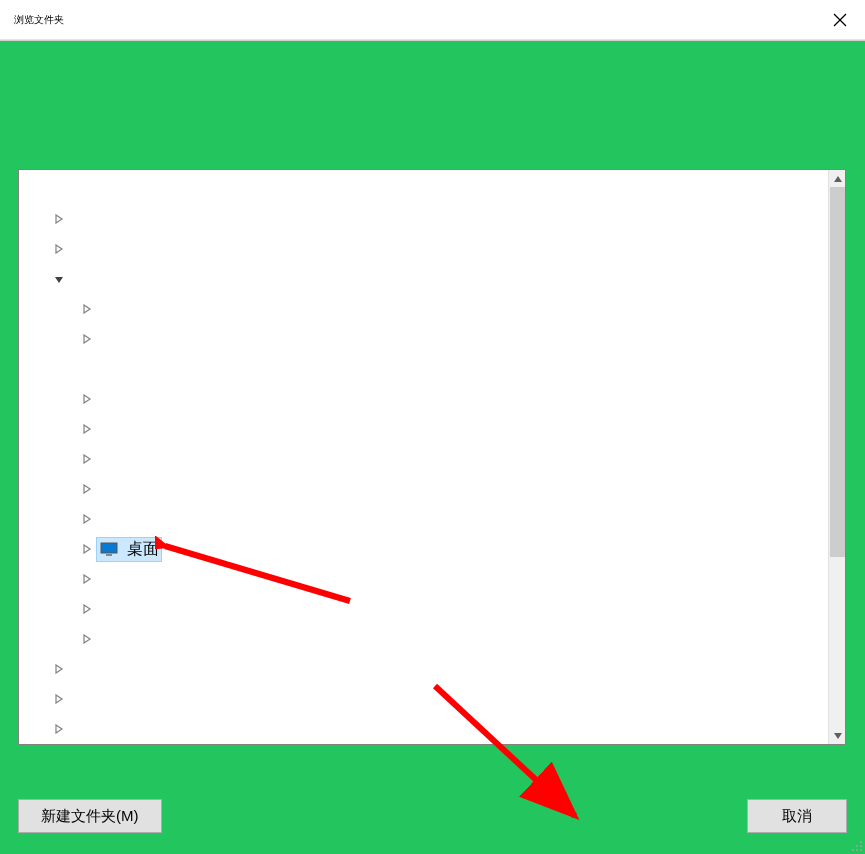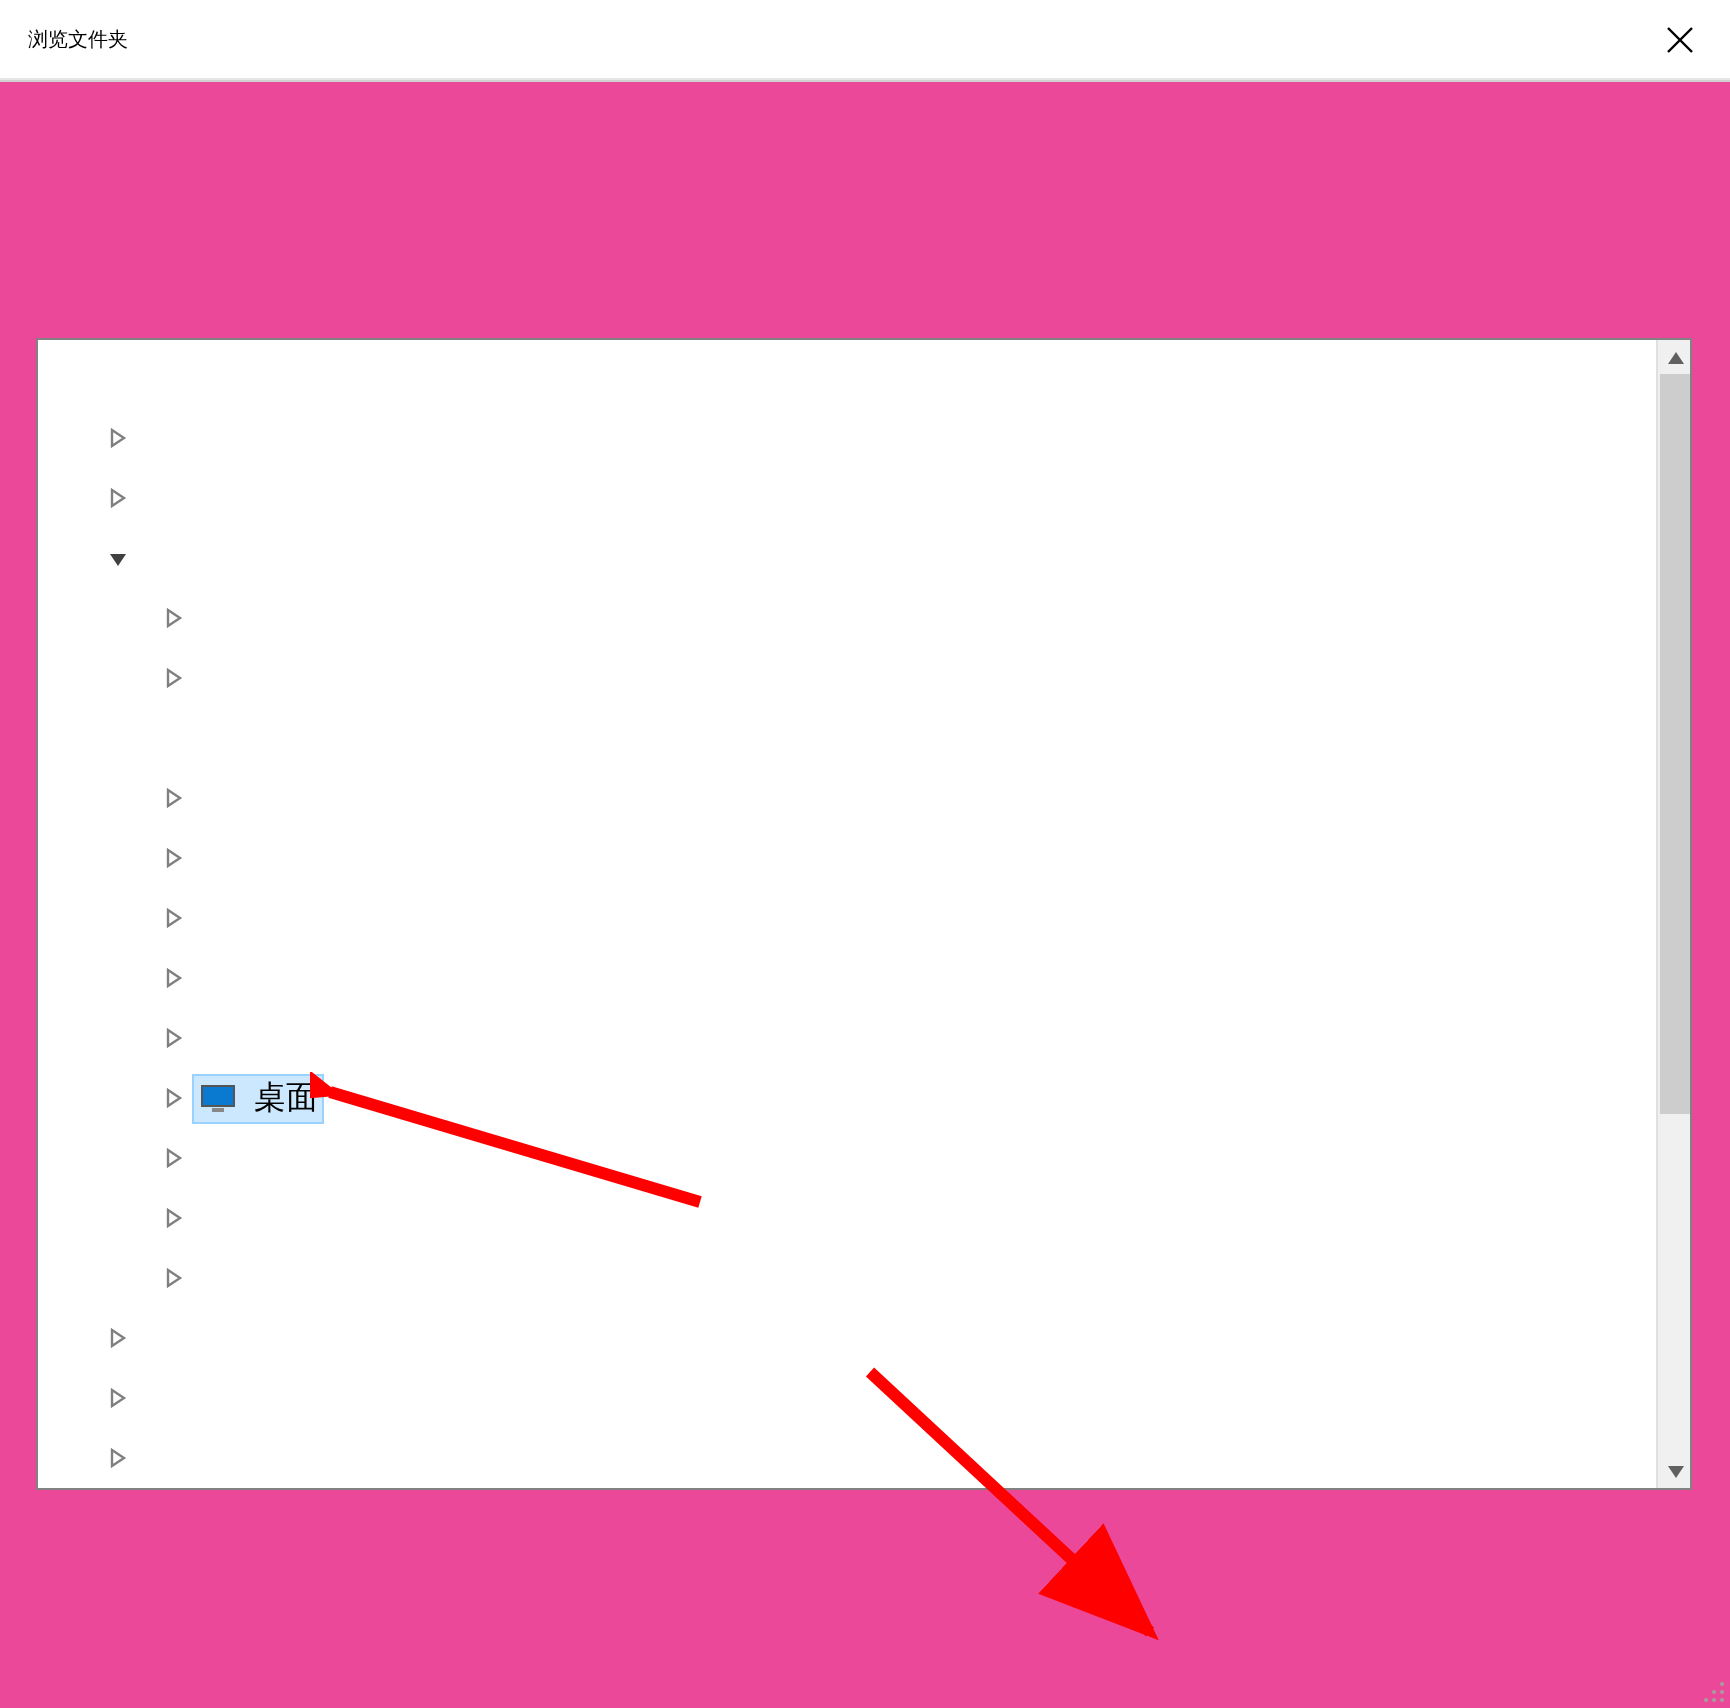--- a/index.html
+++ b/index.html
@@ -29,21 +29,21 @@
     width: 50px;
     height: 40px;
     display: flex;
     align-items: center;
     justify-content: center;
     cursor: pointer;
     font-size: 18px;
     color: #000;
   }
   .dialog-body {
-    background: #ec4899;
+    background: #22c55e;
     padding: 16px;
     height: calc(100% - 40px);
     position: relative;
     border-top: 1px solid #d0d0d0;
     text-decoration: underline;
   }
   .tree-container {
     position: absolute;
     left: 18px;
     top: 128px;
@@ -331,21 +331,23 @@
       <div class="thumb" style="top:17px;height:370px;"></div>
       <div class="arrow" style="position:absolute;bottom:0;">
         <svg width="8" height="6" viewBox="0 0 8 6">
             <path d="M0 0 L4 6 L8 0 Z" fill="#606060"></path>
           </svg>
       </div>
     </div>
   </div>
 
   <div class="buttons">
+    <button class="btn">新建文件夹(M)</button>
     <div class="spacer-flex"></div>
+    <button class="btn">取消</button>
   </div>
 
   <svg class="arrow-annot" style="left:155px; top:495px;" width="200" height="70">
     <defs>
         <marker id="ah1" markerWidth="10" markerHeight="8" refX="1" refY="4" orient="auto">
           <path d="M10 0 L0 4 L10 8 Z" fill="#ff0000"></path>
         </marker>
       </defs>
     <line x1="195" y1="65" x2="10" y2="10" stroke="#ff0000" stroke-width="6" marker-end="url(#ah1)"></line>
   </svg>

